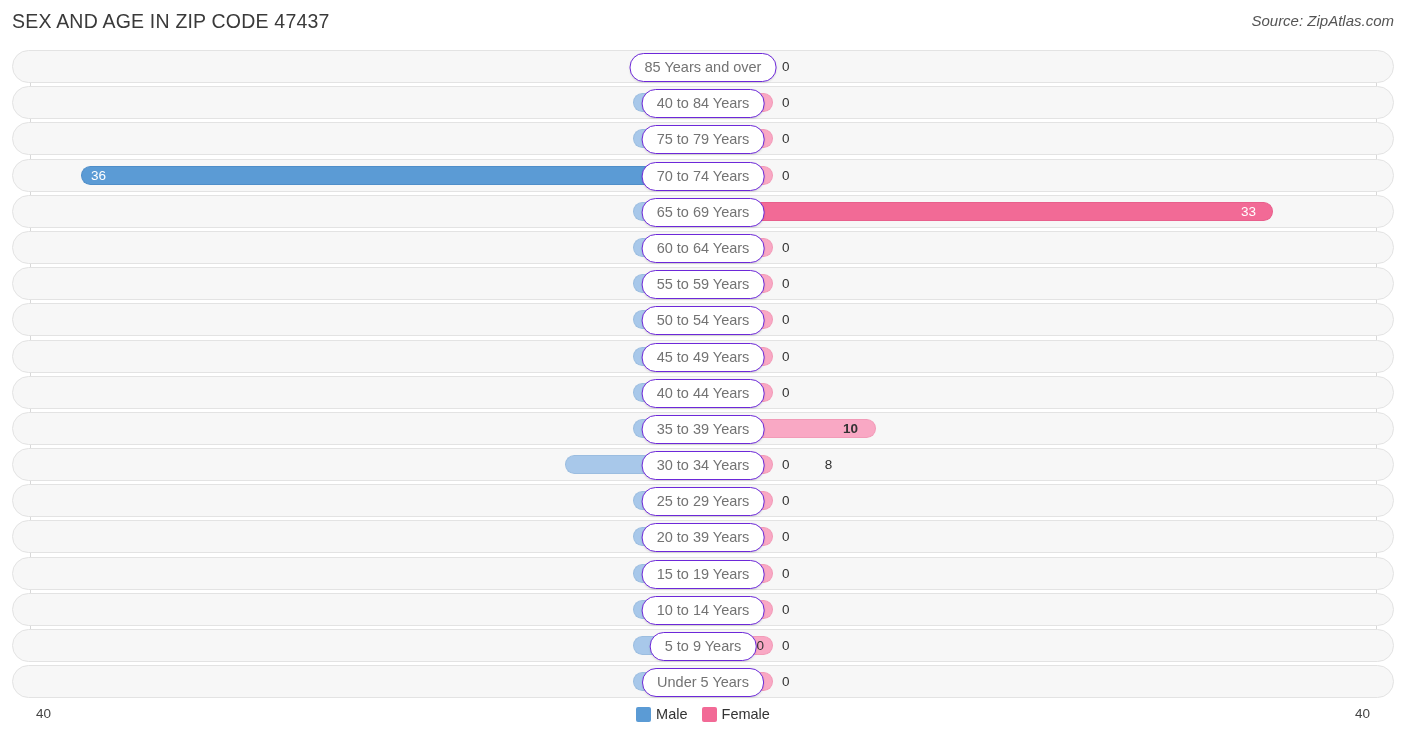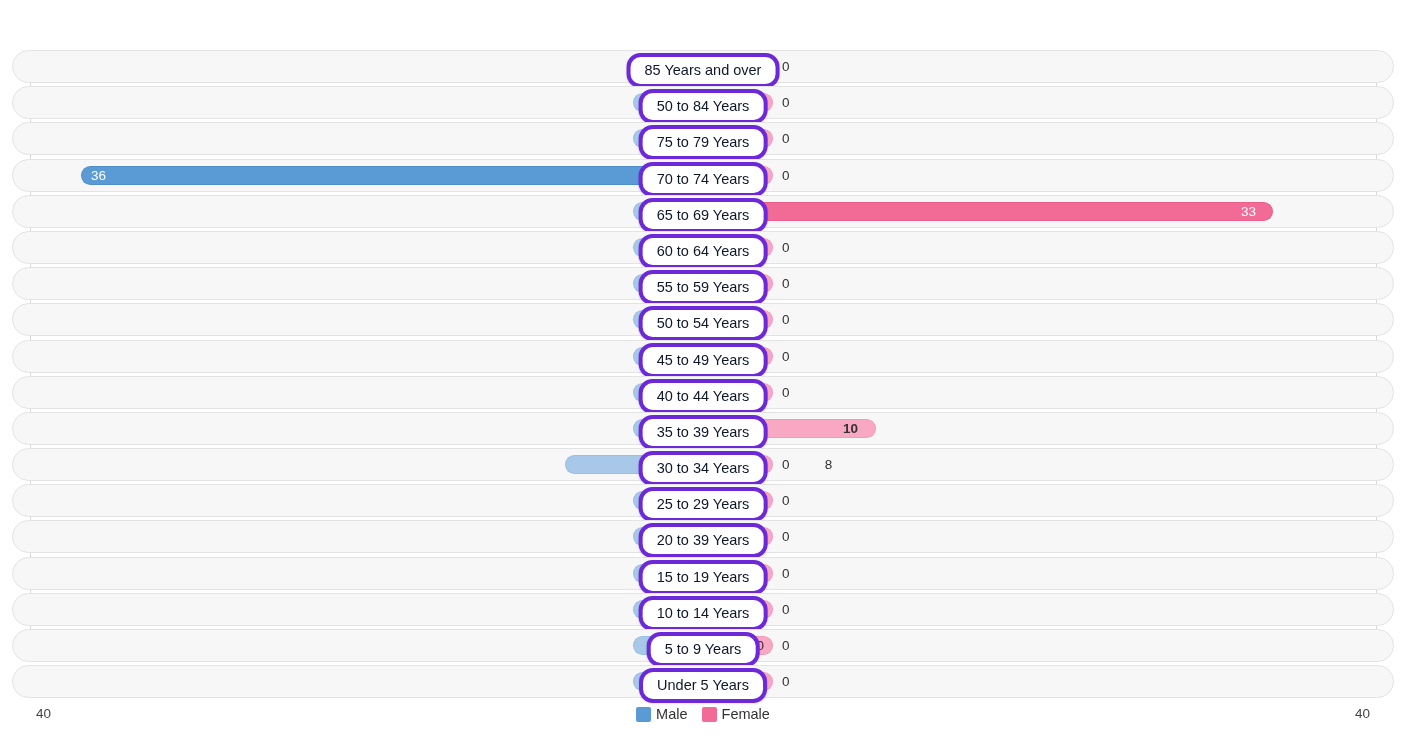--- a/index.html
+++ b/index.html
@@ -80,24 +80,24 @@
   .val-in{
     position:absolute;top:7px;height:36px;line-height:19px;
     font-size:13.5px;color:#ffffff;white-space:nowrap;
   }
 
   
   .pill{
     position:absolute;top:3px;height:27px;line-height:27px;
     left:50%;transform:translateX(-50%);
     background:#ffffff;
-    border:4px solid #6d28d9;
+    border:1px solid #6d28d9;
     border-radius:14px;
     padding:0 14px;
-    font-size:14.5px;color:#0f172a;
+    font-size:14.5px;color:#737373;
     white-space:nowrap;
     box-shadow:0 1px 2px rgba(0,0,0,.10);
   }
 
   
   .footer{position:absolute;left:0;top:700px;width:1406px;height:40px;}
   .axis{
     position:absolute;top:6px;
     font-size:13.5px;color:#444;
   }
@@ -110,40 +110,44 @@
   }
   .legend-item{display:flex;align-items:center;gap:5px;}
   .swatch{width:15px;height:15px;border-radius:2px;display:block;}
   .legend-label{font-size:14.5px;color:#333;}
 </style>
 </head>
 <body>
 
 <div class="page">
 
+  <div class="header">
+    <div class="title">SEX AND AGE IN ZIP CODE 47437</div>
+    <div class="source">Source: ZipAtlas.com</div>
+  </div>
 
   <div class="chart">
     <div class="gridline grid-left"></div>
     <div class="gridline grid-right"></div>
     <div class="rows" id="rows">
         <div class="row">
           <div class="track"></div>
           <div class="bar bar-male" style="width: 70px;"></div>
           <div class="bar bar-female" style="width: 70px;"></div>
           <div class="val val-male" style="right: 642px;">0</div>
           <div class="val val-female" style="left: 782px;">0</div>
           <div class="pill">85 Years and over</div>
         </div>
         <div class="row">
           <div class="track"></div>
           <div class="bar bar-male" style="width: 70px;"></div>
           <div class="bar bar-female" style="width: 70px;"></div>
           <div class="val val-male" style="right: 642px;">0</div>
           <div class="val val-female" style="left: 782px;">0</div>
-          <div class="pill">50 to 84 Years</div>
+          <div class="pill">40 to 84 Years</div>
         </div>
         <div class="row">
           <div class="track"></div>
           <div class="bar bar-male" style="width: 70px;"></div>
           <div class="bar bar-female" style="width: 70px;"></div>
           <div class="val val-male" style="right: 642px;">0</div>
           <div class="val val-female" style="left: 782px;">0</div>
           <div class="pill">75 to 79 Years</div>
         </div>
         <div class="row">

